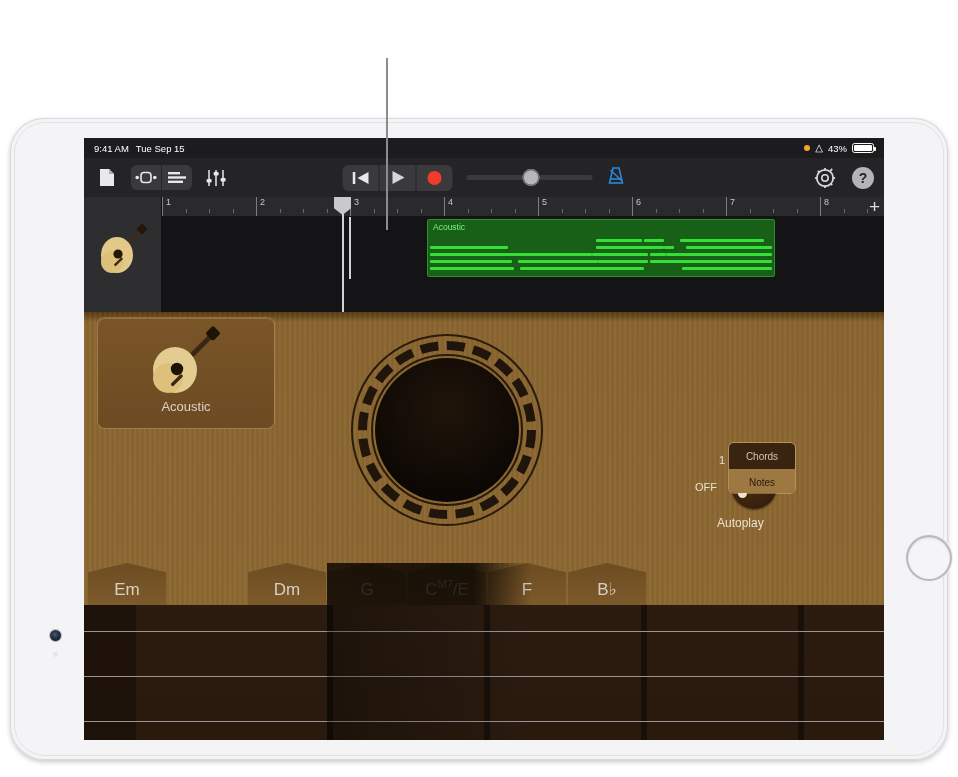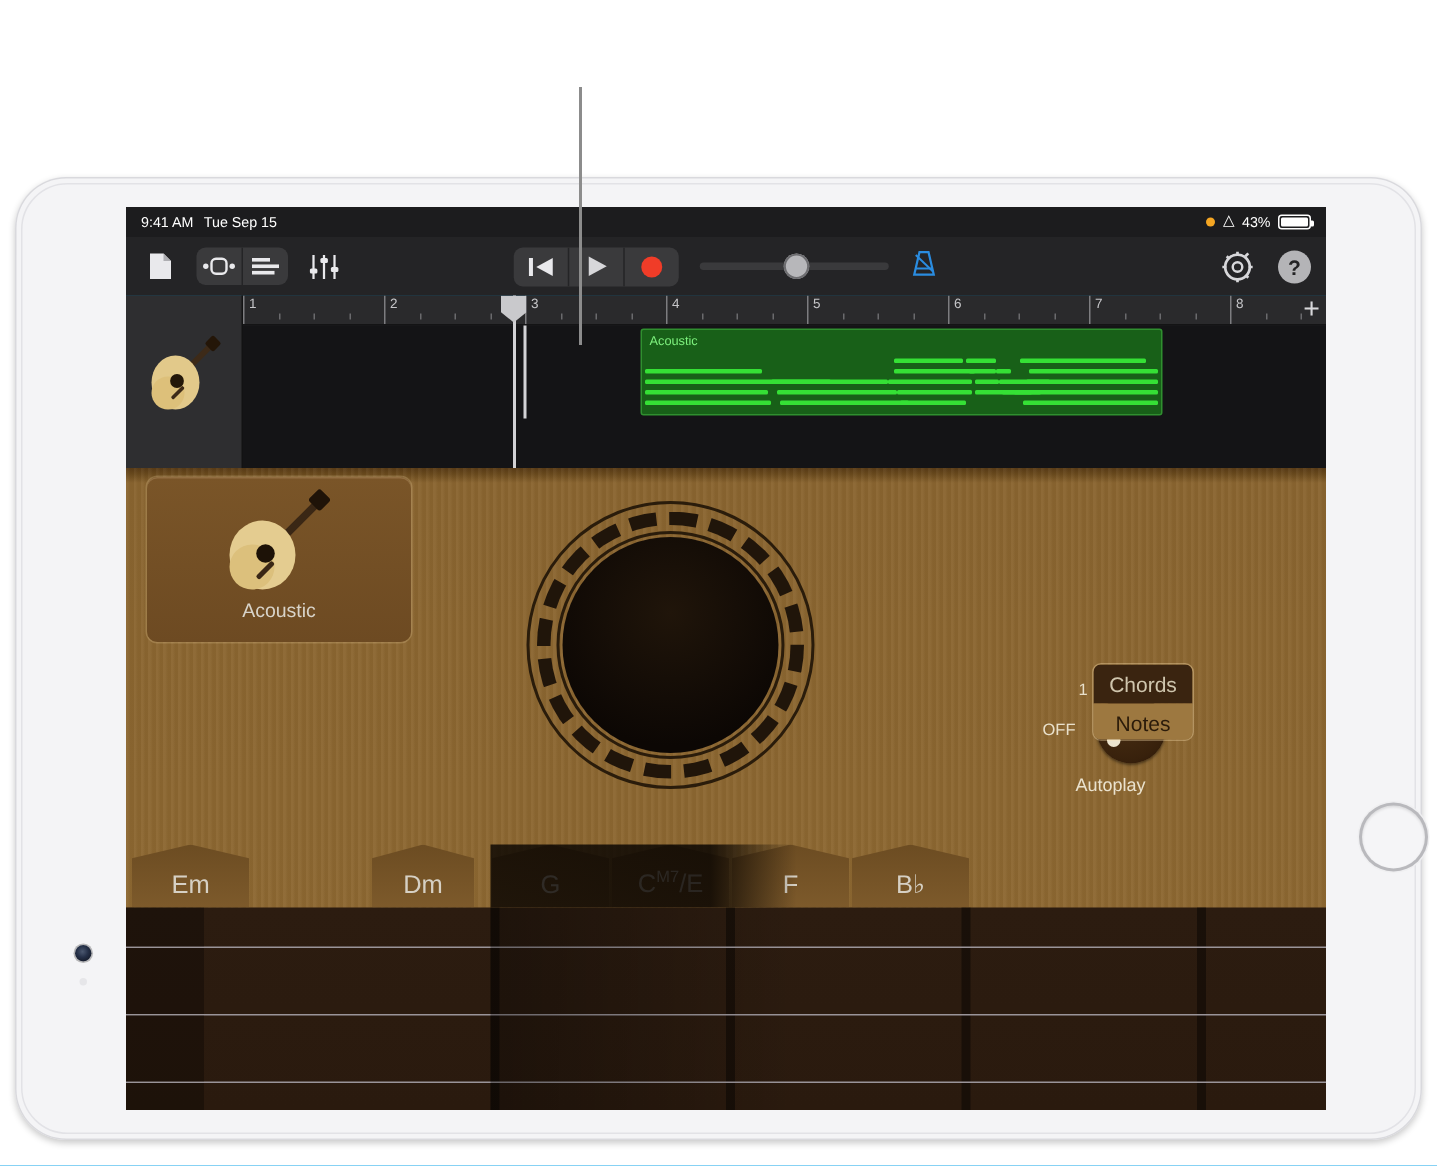--- a/index.html
+++ b/index.html
@@ -59,21 +59,21 @@
     background: #f5f5f7;
     box-shadow: 0 0 0 2px #b9b9bd, 0 0 0 3px #efeff1,
                 inset 0 1px 2px rgba(0,0,0,.12);
   }
 
   
   #screen {
     position: absolute;
     left: 74px; top: 20px;
     width: 800px; height: 602px;
-    background: #0ea5e9;
+    background: #7f1d1d;
     overflow: hidden;
   }
 
   
   #status-bar {
     position: absolute; left: 0; top: 0;
     width: 100%; height: 20px;
     background: #1c1c1e;
     display: flex; align-items: center;
     padding: 0 10px;
@@ -307,21 +307,21 @@
   
   #mode-switch {
     position: absolute; left: 644px; top: 130px;
     width: 68px; height: 52px;
     border-radius: 6px;
     border: 1px solid rgba(255,228,180,.35);
     overflow: hidden;
   }
   .mode-btn {
     height: 26px; display: flex; align-items: center; justify-content: center;
-    font-size: 14px;
+    font-size: 10px;
   }
   #mode-chords { background: #3a2410; color: #cfc5ad; }
   #mode-notes  { background: #9d7840; color: #2b1b0a; }
 
   
   #chord-strip {
     position: absolute; left: 0; top: 251px; right: 0; height: 42px; text-align: right;
   }
   .chord-key {
     position: absolute; top: 0; height: 42px;
@@ -607,21 +607,21 @@
 
       <div id="mode-switch">
         <div class="mode-btn" id="mode-chords">Chords</div>
         <div class="mode-btn" id="mode-notes">Notes</div>
       </div>
 
       <div id="chord-strip">
         <div class="chord-key" style="left:4px;width:78px">
             <span>Em</span>
           </div>
-        <div class="chord-key" style="left:164px;width:68px">
+        <div class="chord-key" style="left:164px;width:78px">
             <span>Dm</span>
           </div>
         <div class="chord-key" style="left:244px;width:78px">
             <span>G</span>
           </div>
         <div class="chord-key" style="left:324px;width:78px">
           <span><span>C</span><sup>M7</sup><span>/E</span></span>
         </div>
         <div class="chord-key" style="left:404px;width:78px">
             <span>F</span>

